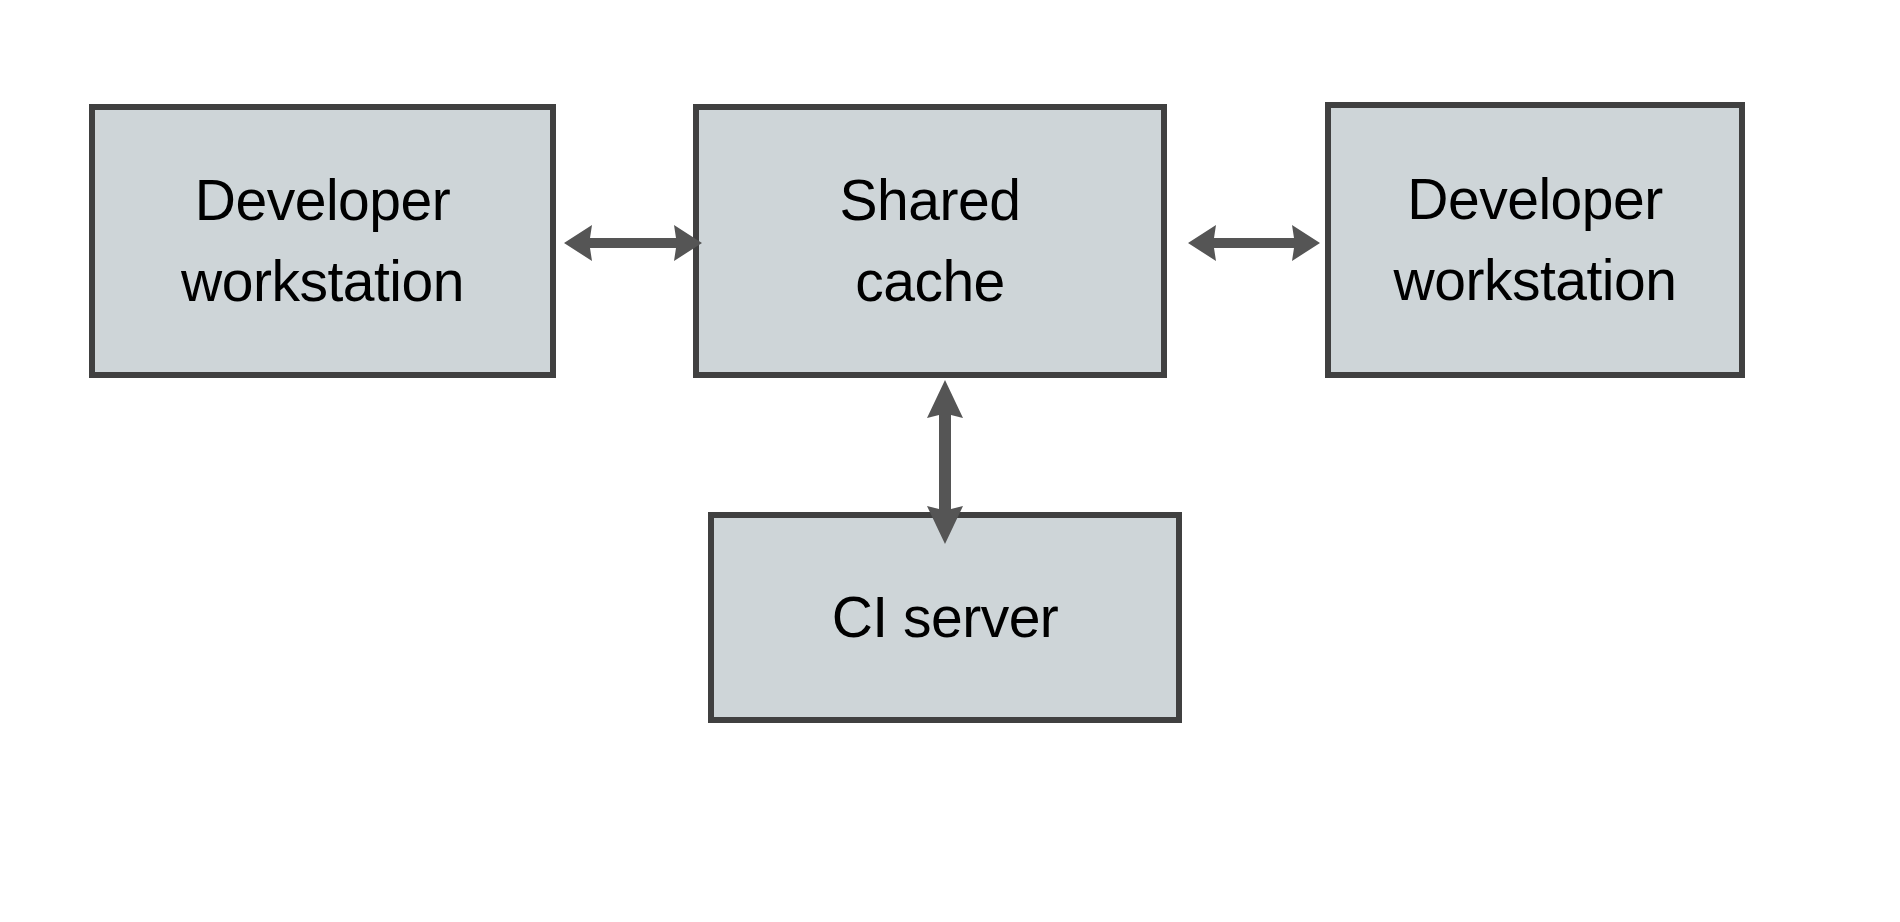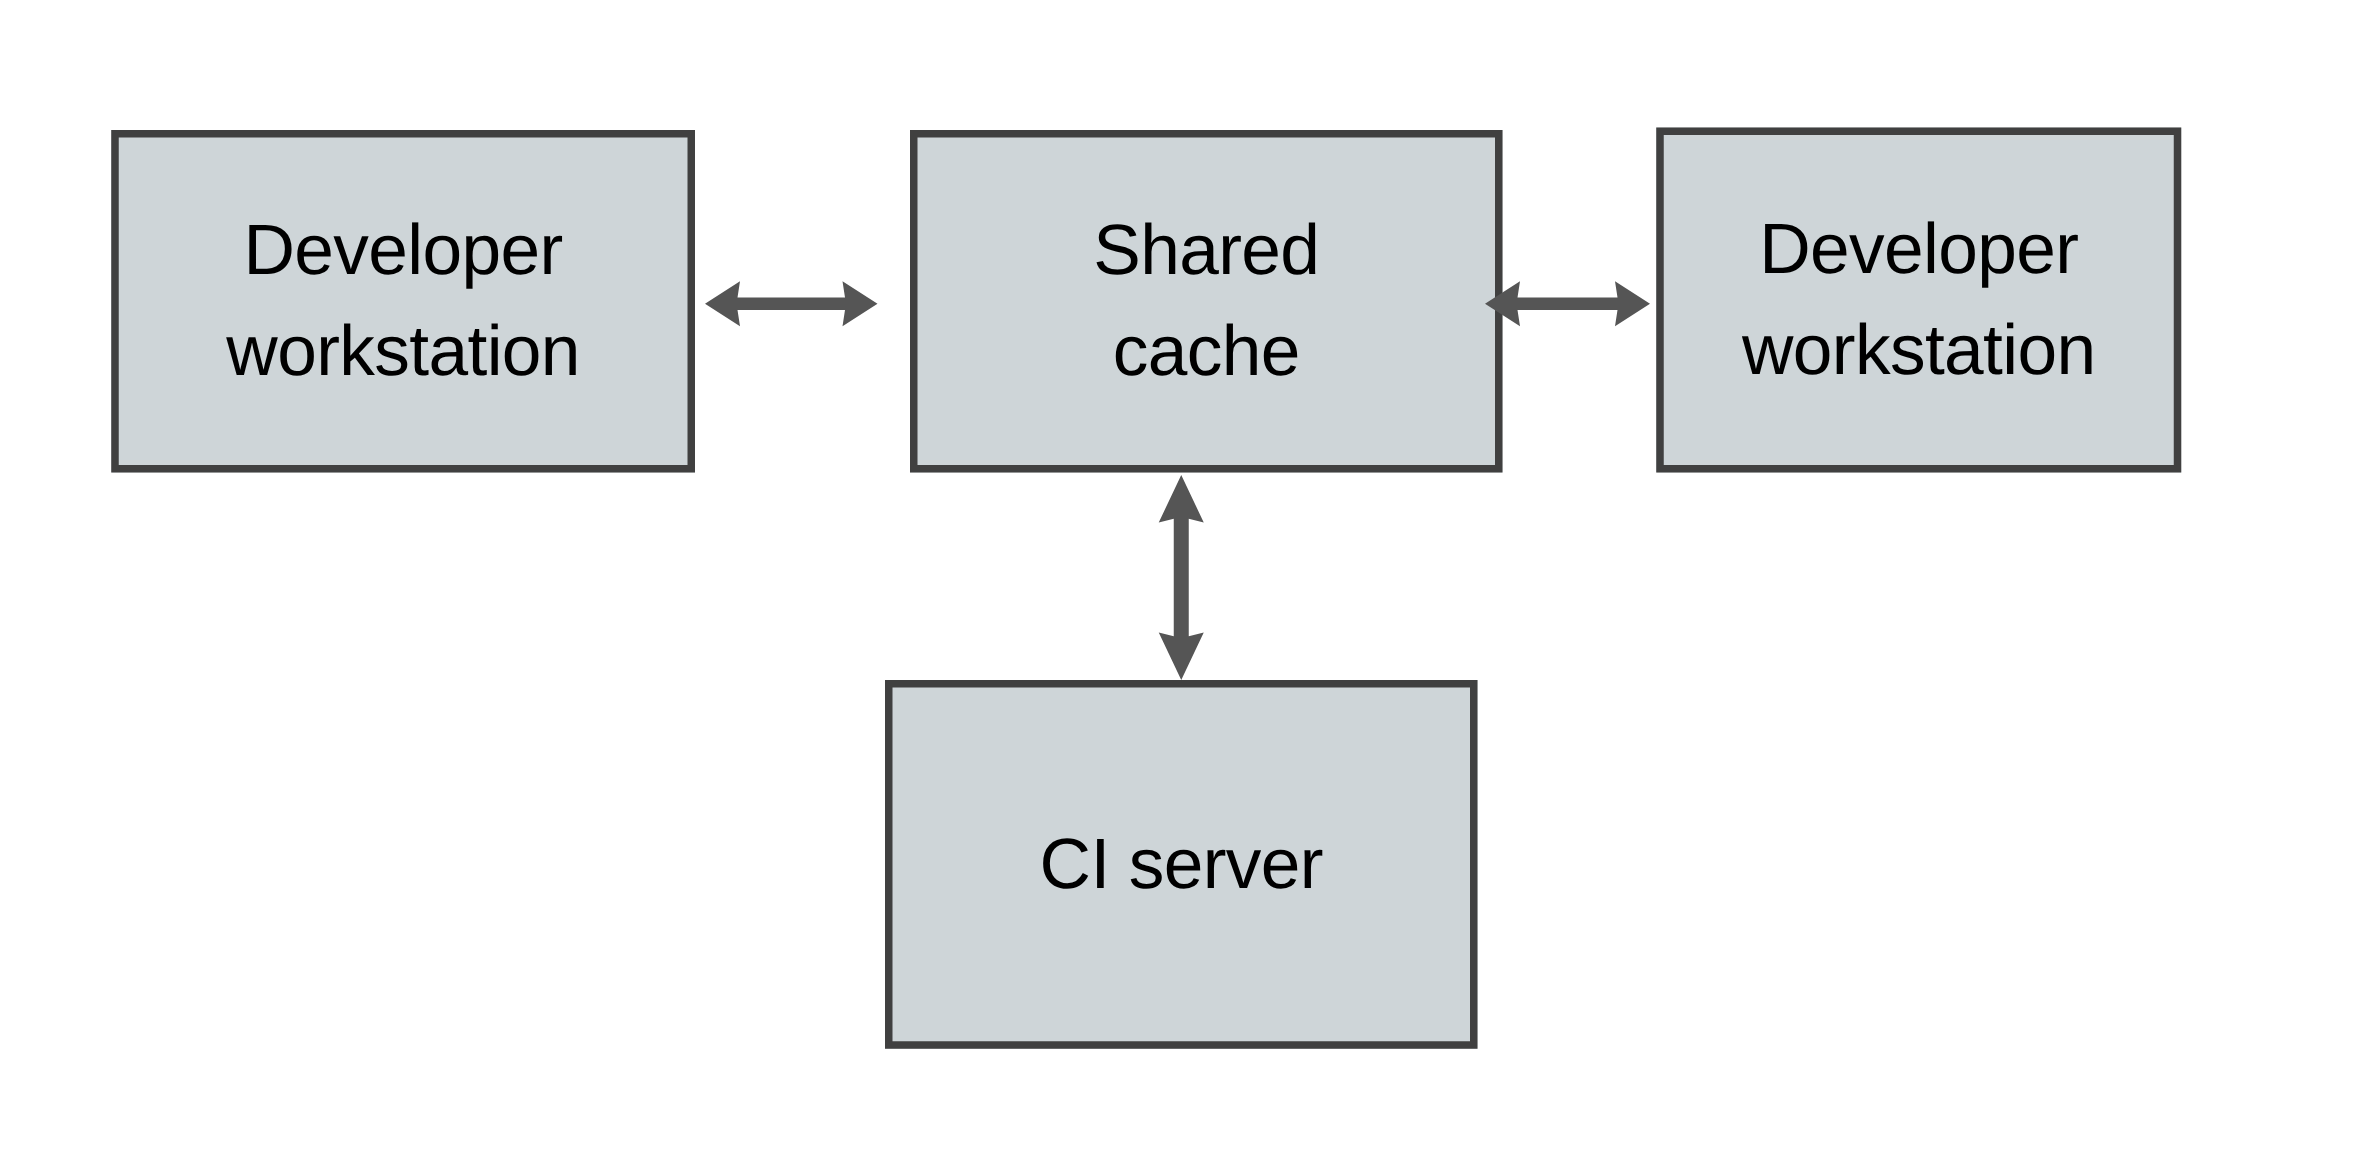--- a/index.html
+++ b/index.html
@@ -32,23 +32,23 @@
     font-size: 57px;
     line-height: 1.42;
     color: #000000;
     letter-spacing: -0.5px;
     font-weight: 400;
     white-space: pre-line;
     padding: 0 10px;
   }
   
   #node-dev-left   { left: 89px;  top: 104px; width: 467px; height: 274px; }
-  #node-shared     { left: 728px; top: 104px; width: 474px; height: 274px; }
+  #node-shared     { left: 693px; top: 104px; width: 474px; height: 274px; }
   #node-dev-right  { left: 1325px;top: 102px; width: 420px; height: 276px; }
-  #node-ci         { left: 708px; top: 544px; width: 474px; height: 295px; }
+  #node-ci         { left: 708px; top: 512px; width: 474px; height: 211px; }
 
   .edge {
     position: absolute;
     pointer-events: none;
   }
   #edge-left-shared  { left: 552px;  top: 206px; width: 162px; height: 74px; }
   #edge-shared-right { left: 1178px; top: 206px; width: 152px; height: 74px; }
   #edge-shared-ci    { left: 908px;  top: 374px; width: 74px;  height: 176px; }
 
   .edge svg { display: block; width: 100%; height: 100%; overflow: visible; }

